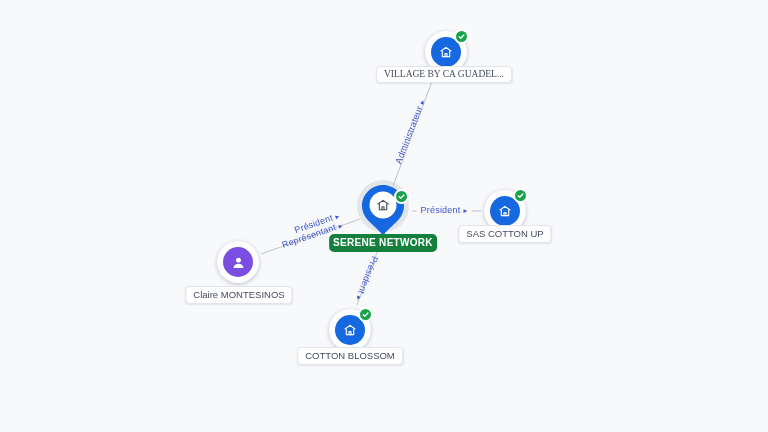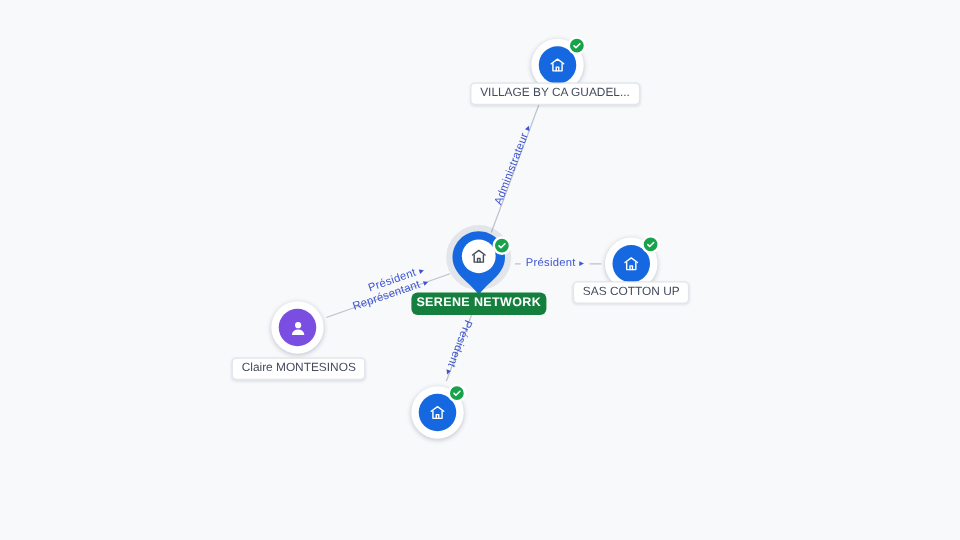--- a/index.html
+++ b/index.html
@@ -119,21 +119,21 @@
             <path d="M10.5 19v-4.5h3V19"></path>
         </svg>
       </div>
       <span class="badge">
         <svg viewBox="0 0 24 24" width="9" height="9">
             <path d="M6 12.5l4 4L18.5 8" fill="none" stroke="#fff" stroke-width="3.4" stroke-linecap="round" stroke-linejoin="round"></path>
           </svg>
       </span>
     </div>
   </div>
-  <div class="pill" style="left:444px;top:66px;">VILLAGE BY CA GUADEL...</div>
+  <div class="pill" style="left:444px;top:66px;font-family:Liberation Serif, serif;">VILLAGE BY CA GUADEL...</div>
 
   <div class="node" style="left:484px;top:190px;">
     <div class="bubble">
       <div class="inner" style="background:#1568e0;">
         <svg viewBox="0 0 24 24" width="16" height="16" fill="none" stroke="#fff" stroke-width="1.7" stroke-linecap="round" stroke-linejoin="round">
           <path d="M4.5 10.5 12 5l7.5 5.5"></path>
             <path d="M6.5 10.5V19h11v-8.5"></path>
             <path d="M10.5 19v-4.5h3V19"></path>
         </svg>
       </div>
@@ -167,14 +167,15 @@
             <path d="M10.5 19v-4.5h3V19"></path>
         </svg>
       </div>
       <span class="badge">
         <svg viewBox="0 0 24 24" width="9" height="9">
             <path d="M6 12.5l4 4L18.5 8" fill="none" stroke="#fff" stroke-width="3.4" stroke-linecap="round" stroke-linejoin="round"></path>
           </svg>
       </span>
     </div>
   </div>
+  <div class="pill" style="left:350px;top:347px;">COTTON BLOSSOM</div>
 
 </div>
 
 </body></html>

